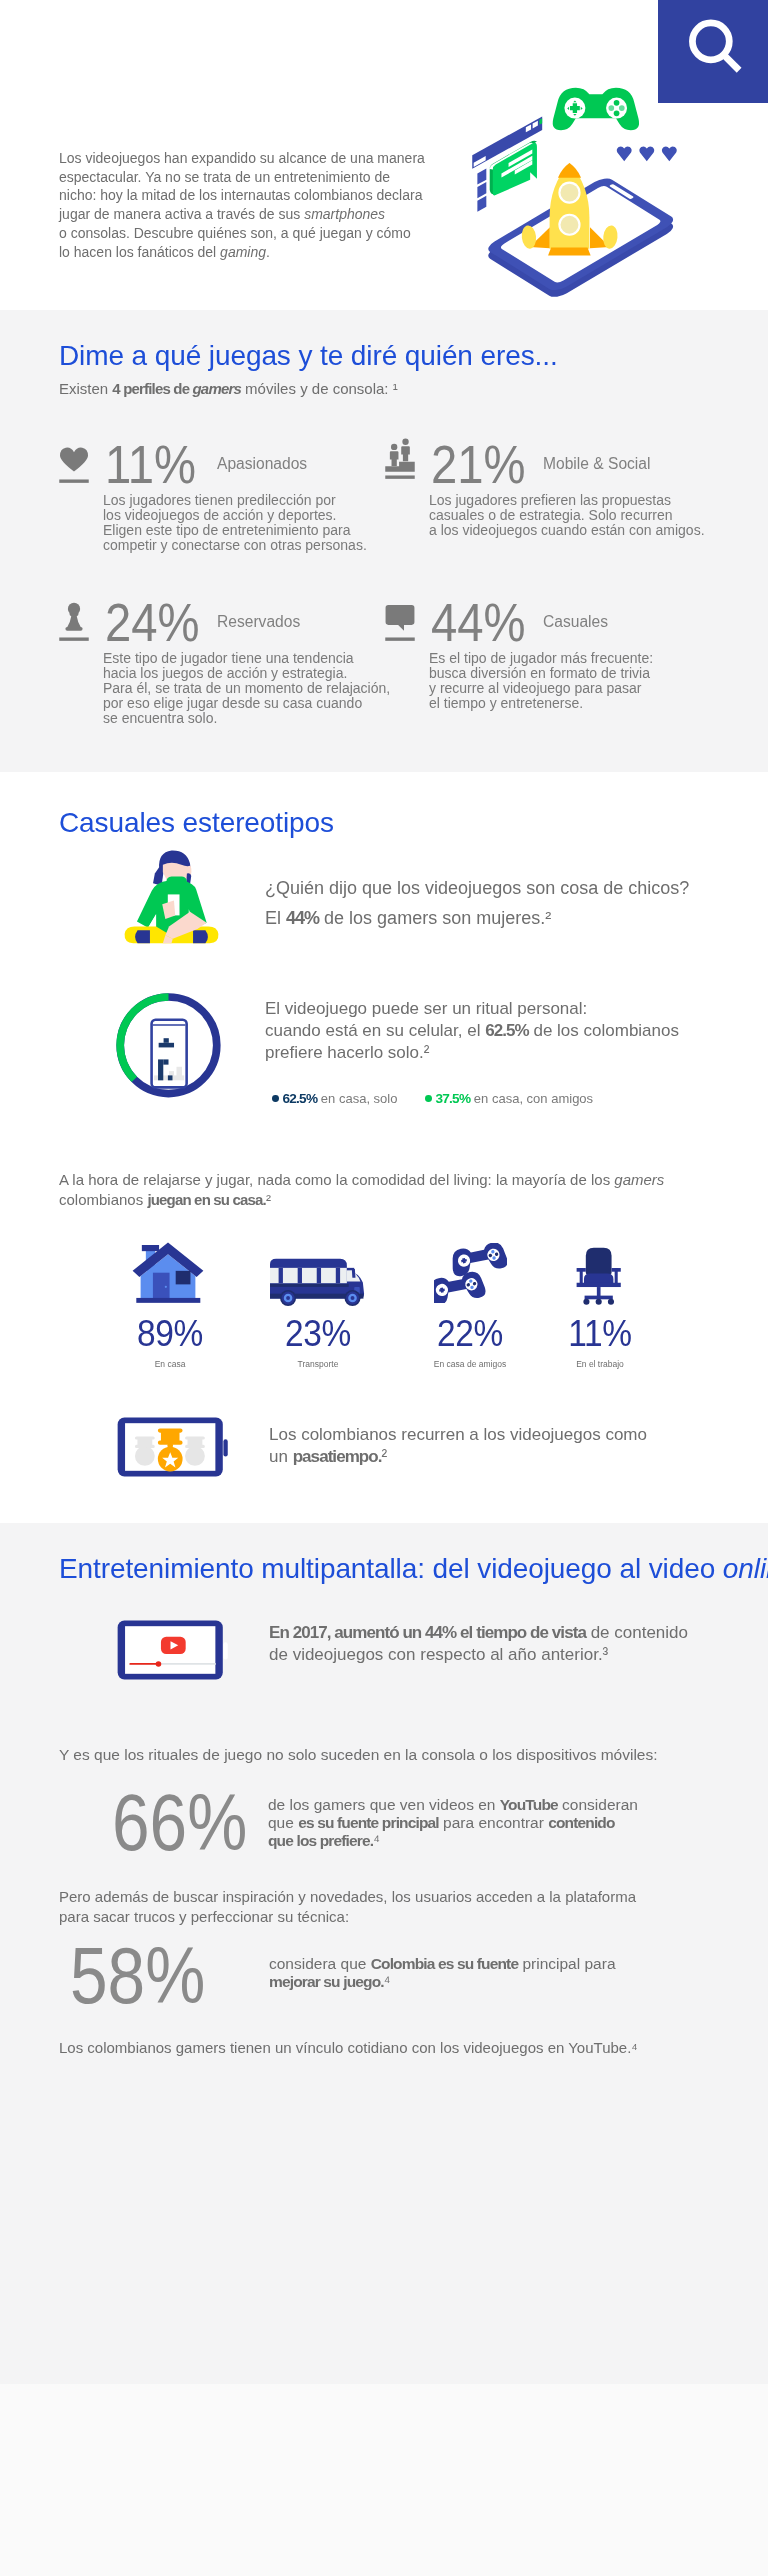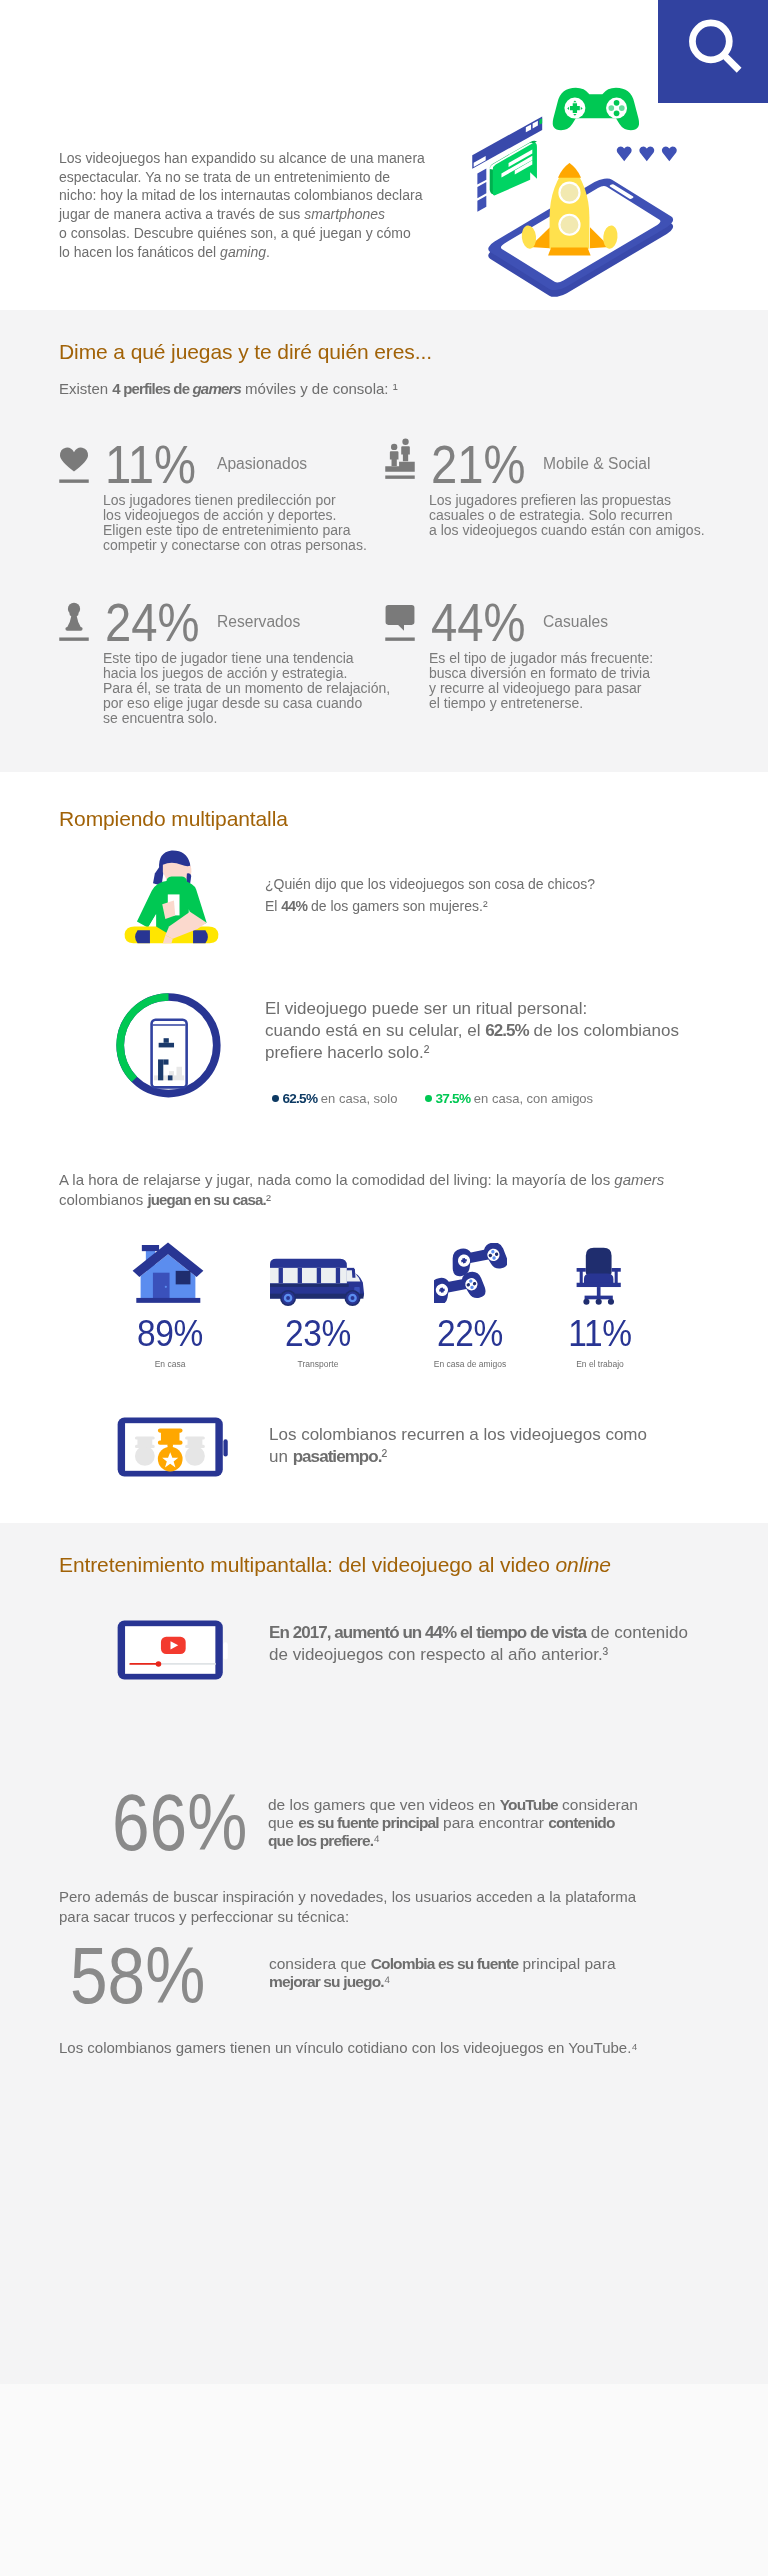--- a/index.html
+++ b/index.html
@@ -24,35 +24,35 @@
   #hero-title {
     left:59px; top:75px; font-size:31px; color:#757575; font-weight:400;
     letter-spacing:-0.2px; white-space:nowrap;
   }
   #hero-para {
     left:59px; top:149px; width:395px; font-size:14px; line-height:18.7px;
     color:#6e6e6e;
   }
 
   
-  .sec-h { font-size:21px; color:#a16207; letter-spacing:-0.1px; white-space:nowrap; }
+  .sec-h { font-size:28px; color:#1d4ed8; letter-spacing:-0.1px; white-space:nowrap; }
 
   
   #prof-intro { left:59px; top:70px; font-size:15px; color:#6e6e6e; white-space:nowrap; }
   .prof { position:absolute; }
   .prof .pct {
     position:absolute; font-size:54px; color:#808080; line-height:1;
     transform:scaleX(0.875); transform-origin:left top; white-space:nowrap;
   }
   .prof .plabel { position:absolute; font-size:15.6px; color:#808080; white-space:nowrap; }
   .prof .pdesc  { position:absolute; font-size:14px; line-height:15px; color:#7a7a7a; width:321px; }
   .prof .picon  { position:absolute; }
 
   
-  #st-block1 { left:265px; top:101px; font-size:14px; line-height:22px; color:#6e6e6e; width:432px; }
+  #st-block1 { left:265px; top:101px; font-size:18px; line-height:30px; color:#6e6e6e; width:432px; }
   #st-block2 { left:265px; top:226px; font-size:17px; line-height:22px; color:#6e6e6e; width:444px; }
   .legend { position:absolute; font-size:13px; color:#7a7a7a; white-space:nowrap; }
   .legend .dot { display:inline-block; width:6.8px; height:6.8px; border-radius:50%; vertical-align:middle; position:relative; top:-1.2px; }
   .legend b { font-size:13.6px; }
   #st-para3 { left:59px; top:398px; font-size:15px; line-height:20.4px; color:#6e6e6e; width:648px; }
   .place { position:absolute; text-align:center; }
   .place .pp { font-size:36px; color:#283593; letter-spacing:-0.3px; transform:scaleX(0.93); }
   .place .pl { font-size:8.5px; color:#6e6e6e; margin-top:4.3px; }
   #st-para4 { left:269px; top:652px; font-size:17px; line-height:22px; color:#6e6e6e; width:432px; }
 
@@ -195,21 +195,21 @@
     <span class="picon" style="left:385px;top:290px"><svg width="30" height="43" viewBox="0 0 48 70">
     <path d="M5 8 L43 8 Q47.5 8 47.5 12.5 L47.5 36 Q47.5 40.5 43 40.5 L30.5 40.5 L30.5 50 L21 40.5 L5 40.5 Q0.5 40.5 0.5 36 L0.5 12.5 Q0.5 8 5 8 Z" fill="#7a7a7a"></path>
     <rect x="0" y="61" width="48" height="5.5" fill="#7a7a7a"></rect>
         </svg></span>
     <span class="pct" style="left:431px;top:285px">44%</span>
     <span class="plabel" style="left:543px;top:303px">Casuales</span>
     <div class="pdesc" style="left:429px;top:341px">Es el tipo de jugador más frecuente:<br>busca diversión en formato de trivia<br>y recurre al videojuego para pasar<br>el tiempo y entretenerse.</div>
   </div>
 </div>
 <div class="sec sec-white" id="stereotypes" style="height:751px">
-  <div class="abs sec-h" style="left:59px;top:35px">Rompiendo multipantalla</div>
+  <div class="abs sec-h" style="left:59px;top:35px">Casuales estereotipos</div>
   <div class="abs" style="left:122px;top:78px"><svg width="99" height="95" viewBox="0 0 160 154">
 
       <path d="M60 30 Q58 4 80 1 Q104 0 110 22 Q112 32 110 44 L104 46 Q102 26 88 24 Q72 23 65 34 Z" fill="#283593"></path>
       <path d="M60 28 L68 28 L64 58 L50 54 L53 38 Z" fill="#283593"></path>
 
       <path d="M66 24 Q80 17 96 24 Q106 28 111 25 Q114 36 110 44 Q108 58 93 60 Q78 60 72 48 L66 36 Z" fill="#fbd9cd"></path>
 
       <path d="M105 38 Q111 36 112 42 L110 56 L104 54 Z" fill="#283593"></path>
 
       <path d="M80 54 L97 54 L97 68 L80 68 Z" fill="#fbd9cd"></path>
@@ -371,20 +371,21 @@
       <rect x="1" y="1" width="170" height="95" rx="11" ry="11" fill="#283593"></rect>
       <rect x="13" y="10" width="146" height="77" fill="#ffffff"></rect>
       <rect x="172" y="36" width="7" height="28" rx="3.5" ry="3.5" fill="#ffffff"></rect>
       <rect x="71" y="27" width="40" height="28" rx="8.5" ry="8.5" fill="#f33a2e"></rect>
       <path d="M86.5 34.5 L99 41 L86.5 47.5 Z" fill="#ffffff"></path>
       <rect x="20" y="69.5" width="140" height="3" rx="1.5" fill="#dfe3e6"></rect>
       <rect x="20" y="69.5" width="48" height="3" rx="1.5" fill="#e8271b"></rect>
       <circle cx="67" cy="71" r="4.5" fill="#e8271b"></circle>
     </svg></div>
   <div class="abs" id="ms-text1"><b>En 2017, aumentó un 44% el tiempo de vista</b> de contenido<br>de videojuegos con respecto al año anterior.³</div>
+  <div class="abs" id="ms-intro2">Y es que los rituales de juego no solo suceden en la consola o los dispositivos móviles:</div>
   <div class="abs bigpct" style="left:112px;top:260px">66%</div>
   <div class="abs bigtext" style="left:268px;top:273px">de los gamers que ven videos en <b>YouTube</b> consideran<br>que <b>es su fuente principal</b> para encontrar <b>contenido</b><br><b>que los prefiere.</b>⁴</div>
   <div class="abs" id="ms-intro3">Pero además de buscar inspiración y novedades, los usuarios acceden a la plataforma<br>para sacar trucos y perfeccionar su técnica:</div>
   <div class="abs bigpct" style="left:70px;top:413px">58%</div>
   <div class="abs bigtext" style="left:269px;top:432px">considera que <b>Colombia es su fuente</b> principal para<br><b>mejorar su juego.</b>⁴</div>
   <div class="abs" id="ms-intro4">Los colombianos gamers tienen un vínculo cotidiano con los videojuegos en YouTube.⁴</div>
 </div>
 <div class="sec sec-footer" id="footer" style="height:192px"></div>
 
 

